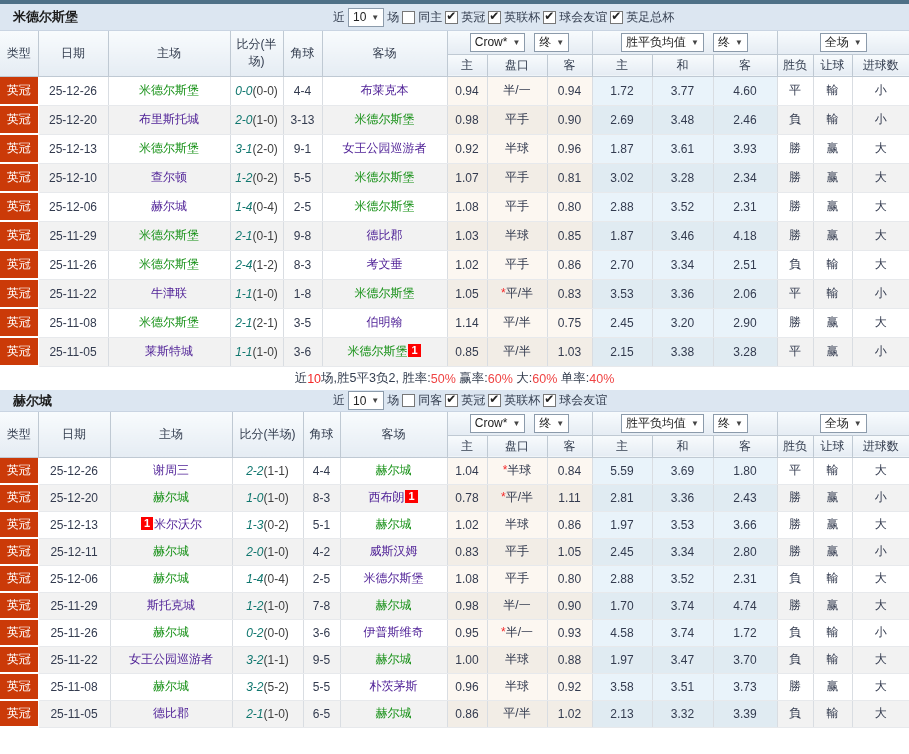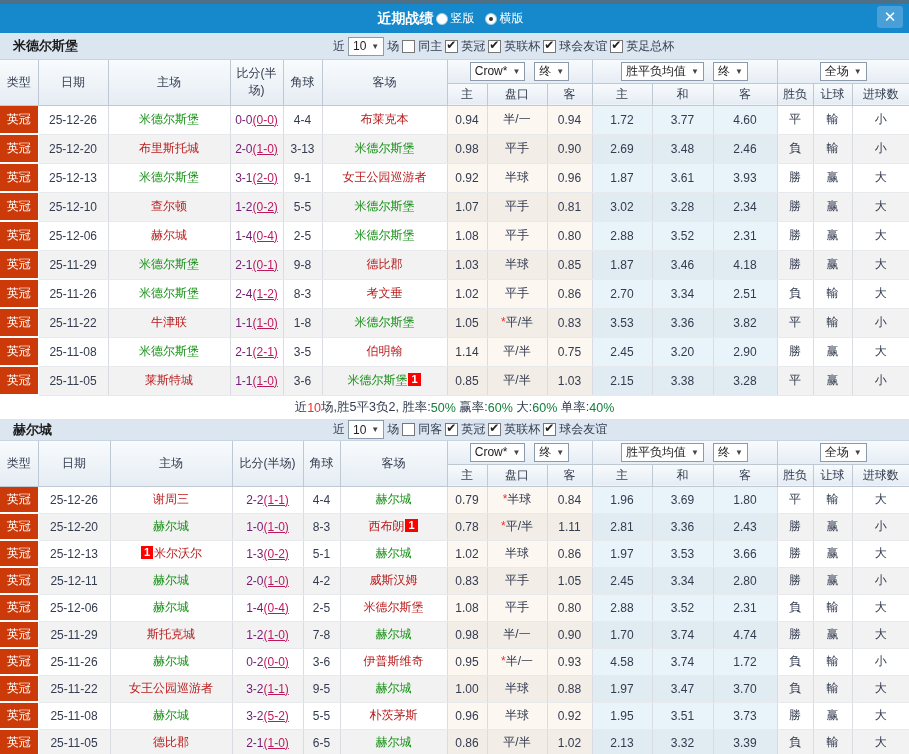--- a/index.html
+++ b/index.html
@@ -35,58 +35,50 @@
   .grid td { border-right:1px solid #d9dde2; border-bottom:1px solid #e7e9ec; font-size:12px; color:#333b4f; text-align:center; height:29px; overflow:hidden; white-space:nowrap; }
   .grid td:last-child { border-right:none; }
   .t2 td { height:27px; }
   .grid tr:nth-child(even) td { background:#f2f2f2; }
   .grid td.cream { background:#fcf7f1; }
   .grid tr:nth-child(even) td.cream { background:#f2ede6; }
   .grid td.bluet { background:#e9f3fa; }
   .grid tr:nth-child(even) td.bluet { background:#e0ebf2; }
   .grid td.c-type { background:#cb3a08 !important; color:#fff; border-bottom:2px solid #fff; border-right:1px solid #fff; }
   .c-date { color:#323c4e; }
-  .tn { color:#b91c1c; }
+  .tn { color:#4c1d95; }
   .tn.green { color:#159015; }
-  .ft { color:#701a75; }
-  .ht { color:#be185d;text-decoration:underline; }
+  .ft { color:#0f766e;font-style:italic; }
+  .ht { color:#404040; }
   .star { color:#f42a2a; }
   .badge { display:inline-block; background:#fe0000; color:#fff; font-size:11px; font-weight:bold; line-height:13px; padding:0 3px; margin:0 1px; vertical-align:1px; }
   td.res { font-weight:normal; }
   .res-r { color:#d40000; }
   .res-g { color:#078007; }
   .res-b { color:#1322cc; }
 
   .summary { height:23px; display:flex; align-items:center; justify-content:center; font-size:12.5px; white-space:pre; background:#fff; }
   .part-d { color:#323c4e; }
   .part-r { color:#f42a2a; }
-  .part-b { color:#15803d; }
+  .part-b { color:#ef4444; }
 
   
   .t1 col.c0{width:38px}.t1 col.c1{width:70px}.t1 col.c2{width:122px}.t1 col.c3{width:53px}.t1 col.c4{width:39px}.t1 col.c5{width:125px}
   .t1 col.c6{width:40px}.t1 col.c7{width:60px}.t1 col.c8{width:45px}.t1 col.c9{width:60px}.t1 col.c10{width:61px}.t1 col.c11{width:64px}
   .t1 col.c12{width:36px}.t1 col.c13{width:39px}.t1 col.c14{width:57px}
   .t2 col.c0{width:38px}.t2 col.c1{width:72px}.t2 col.c2{width:122px}.t2 col.c3{width:71px}.t2 col.c4{width:37px}.t2 col.c5{width:107px}
   .t2 col.c6{width:40px}.t2 col.c7{width:60px}.t2 col.c8{width:45px}.t2 col.c9{width:60px}.t2 col.c10{width:61px}.t2 col.c11{width:64px}
   .t2 col.c12{width:36px}.t2 col.c13{width:39px}.t2 col.c14{width:57px}
 </style>
 </head>
 <body>
 
 <div class="page">
   <div class="topstrip"></div>
 
-  <div class="titlebar">
-    <span class="tmain">近期战绩</span>
-    <span class="tb-radio"></span>
-    <span class="tb-rlabel">竖版</span>
-    <span class="tb-radio on"></span>
-    <span class="tb-rlabel">横版</span>
-    <div class="close-btn">✕</div>
-  </div>
 
   <div class="band">
     <span class="team">米德尔斯堡</span>
     <div class="filters">
       <span>近</span>
       <span class="select">
           <span>10</span>
         </span>
       <span>场</span>
       <span class="cb"></span>
@@ -293,21 +285,21 @@
           <td class="c-date">25-11-22</td>
           <td class="c-team"><span class="tn">牛津联</span></td>
           <td class="c-score"><span class="ft">1-1</span><span class="ht">(1-0)</span></td>
           <td class="c-ck">1-8</td>
           <td class="c-team"><span class="tn green">米德尔斯堡</span></td>
           <td class="cream">1.05</td>
           <td class="cream c-pan"><span class="star">*</span><span>平/半</span></td>
           <td class="cream">0.83</td>
           <td class="bluet">3.53</td>
           <td class="bluet">3.36</td>
-          <td class="bluet">3.82</td>
+          <td class="bluet">2.06</td>
           <td class="res res-b">平</td>
           <td class="res res-g">輸</td>
           <td class="res res-g">小</td>
         </tr>
         <tr class="row">
           <td class="c-type">英冠</td>
           <td class="c-date">25-11-08</td>
           <td class="c-team"><span class="tn green">米德尔斯堡</span></td>
           <td class="c-score"><span class="ft">2-1</span><span class="ht">(2-1)</span></td>
           <td class="c-ck">3-5</td>
@@ -430,24 +422,24 @@
       </tr>
     </thead>
     <tbody>
         <tr class="row">
           <td class="c-type">英冠</td>
           <td class="c-date">25-12-26</td>
           <td class="c-team"><span class="tn">谢周三</span></td>
           <td class="c-score"><span class="ft">2-2</span><span class="ht">(1-1)</span></td>
           <td class="c-ck">4-4</td>
           <td class="c-team"><span class="tn green">赫尔城</span></td>
-          <td class="cream">0.79</td>
+          <td class="cream">1.04</td>
           <td class="cream c-pan"><span class="star">*</span><span>半球</span></td>
           <td class="cream">0.84</td>
-          <td class="bluet">1.96</td>
+          <td class="bluet">5.59</td>
           <td class="bluet">3.69</td>
           <td class="bluet">1.80</td>
           <td class="res res-b">平</td>
           <td class="res res-g">輸</td>
           <td class="res res-r">大</td>
         </tr>
         <tr class="row">
           <td class="c-type">英冠</td>
           <td class="c-date">25-12-20</td>
           <td class="c-team"><span class="tn green">赫尔城</span></td>
@@ -569,21 +561,21 @@
         <tr class="row">
           <td class="c-type">英冠</td>
           <td class="c-date">25-11-08</td>
           <td class="c-team"><span class="tn green">赫尔城</span></td>
           <td class="c-score"><span class="ft">3-2</span><span class="ht">(5-2)</span></td>
           <td class="c-ck">5-5</td>
           <td class="c-team"><span class="tn">朴茨茅斯</span></td>
           <td class="cream">0.96</td>
           <td class="cream c-pan"><span>半球</span></td>
           <td class="cream">0.92</td>
-          <td class="bluet">1.95</td>
+          <td class="bluet">3.58</td>
           <td class="bluet">3.51</td>
           <td class="bluet">3.73</td>
           <td class="res res-r">勝</td>
           <td class="res res-r">赢</td>
           <td class="res res-r">大</td>
         </tr>
         <tr class="row">
           <td class="c-type">英冠</td>
           <td class="c-date">25-11-05</td>
           <td class="c-team"><span class="tn">德比郡</span></td>

